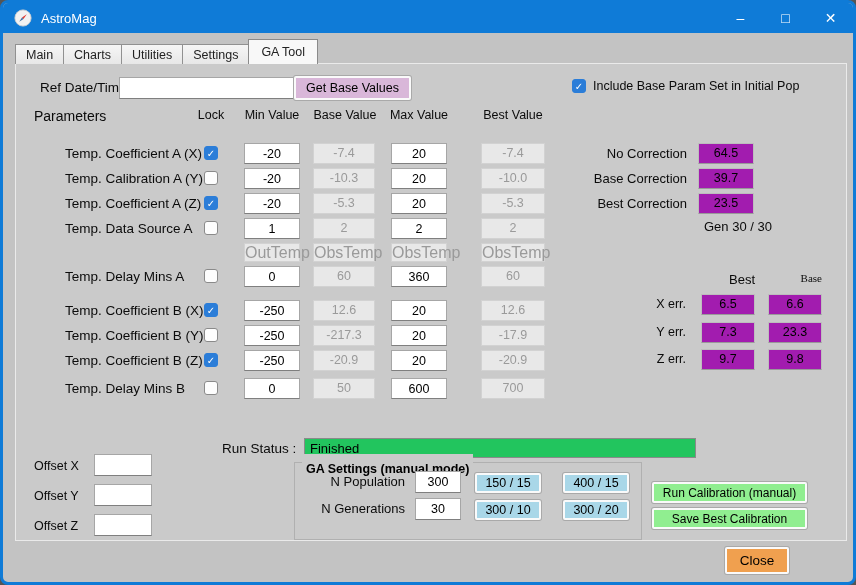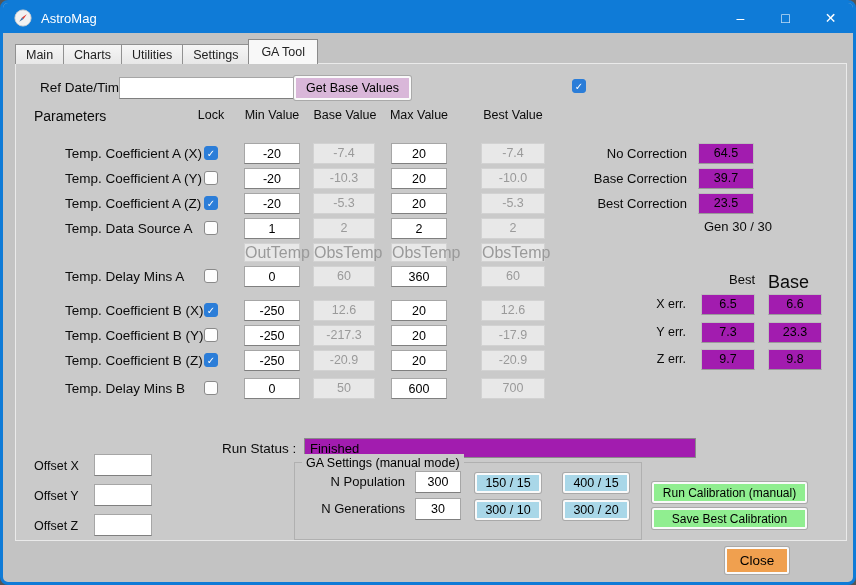--- a/index.html
+++ b/index.html
@@ -52,27 +52,27 @@
   .cb{position:absolute;width:14px;height:14px;border-radius:3px;cursor:pointer;
     display:flex;align-items:center;justify-content:center;}
   .cb.on{background:#2b7dd8;border:1px solid #2b7dd8;color:#fff;font-size:10px;}
   .cb.off{background:#fdfdfd;border:1px solid #8a8a8a;color:transparent;}
   .btn{
     position:absolute;border:2px solid #fafafa;box-shadow:0 0 0 1px #a9a9a9;
     border-radius:2px;display:flex;align-items:center;justify-content:center;
     font-family:"Liberation Sans",sans-serif;font-size:12.5px;color:#000;cursor:pointer;
   }
   .status{
-    position:absolute;background:#a21caf;border:1px solid #8a8a8a;
+    position:absolute;background:#22c55e;border:1px solid #8a8a8a;
     font-size:13px;color:#000;line-height:19px;padding-left:5px;
   }
   .group{position:absolute;border:1px solid #b0b0b0;}
   .group-title{
-    position:absolute;top:-9px;left:7px;background:#cacaca;padding:2px 4px;
-    font-size:12.5px;font-weight:normal;color:#000;white-space:nowrap;
+    position:absolute;top:-9px;left:7px;background:#cacaca;padding:8px 4px;
+    font-size:12.5px;font-weight:bold;color:#000;white-space:nowrap;
   }
 </style>
 </head>
 <body>
 
 <div class="win">
 
   <div class="titlebar">
     <svg class="ticon" viewBox="0 0 20 20">
       <circle cx="10" cy="10" r="9" fill="#f2f2f2" stroke="#cfcfcf" stroke-width="1"></circle>
@@ -95,36 +95,37 @@
       <div class="tab active">GA Tool</div>
     </div>
 
   <div class="page" id="page">
 
     <span class="lbl" style="left:24px;top:16px;">Ref Date/Time</span>
     <input class="tb" style="left: 103px; top: 13px; width: 176px; height: 22px; text-align: left; padding-left: 4px;" value="">
     <div class="btn" style="left:278px;top:12px;width:117px;height:24px;background:#d9b7d9;">Get Base Values</div>
 
     <span class="cb on" style="left:556px;top:15px;">✓</span>
+    <span class="lbl" style="left:577px;top:15px;font-size:12.5px;">Include Base Param Set in Initial Pop</span>
 
     <span class="hdr" style="left:18px;top:44px;font-size:14px;">Parameters</span>
     <span class="hdr" style="left:175px;top:44px;width:40px;text-align:center;font-size:12.5px;">Lock</span>
     <span class="hdr" style="left:216px;top:44px;width:80px;text-align:center;font-size:12.5px;">Min Value</span>
     <span class="hdr" style="left:289px;top:44px;width:80px;text-align:center;font-size:12.5px;">Base Value</span>
     <span class="hdr" style="left:363px;top:44px;width:80px;text-align:center;font-size:12.5px;">Max Value</span>
     <span class="hdr" style="left:457px;top:44px;width:80px;text-align:center;font-size:12.5px;">Best Value</span>
 
     <div id="gen">
         <span class="lbl" style="left:49px;top:82px;">Temp. Coefficient A (X)</span>
         <span class="cb on" style="left:188px;top:82px;">✓</span>
         <input class="tb" style="left: 228px; top: 79px; width: 56px;" value="-20">
         <div class="ro" style="left:297px;top:79px;width:62px;">-7.4</div>
         <input class="tb" style="left: 375px; top: 79px; width: 56px;" value="20">
         <div class="ro" style="left:465px;top:79px;width:64px;">-7.4</div>
-        <span class="lbl" style="left:49px;top:107px;">Temp. Coefficient A (Y)</span>
+        <span class="lbl" style="left:49px;top:107px;">Temp. Calibration A (Y)</span>
         <span class="cb off" style="left:188px;top:107px;"></span>
         <input class="tb" style="left: 228px; top: 104px; width: 56px;" value="-20">
         <div class="ro" style="left:297px;top:104px;width:62px;">-10.3</div>
         <input class="tb" style="left: 375px; top: 104px; width: 56px;" value="20">
         <div class="ro" style="left:465px;top:104px;width:64px;">-10.0</div>
         <span class="lbl" style="left:49px;top:132px;">Temp. Coefficient A (Z)</span>
         <span class="cb on" style="left:188px;top:132px;">✓</span>
         <input class="tb" style="left: 228px; top: 129px; width: 56px;" value="-20">
         <div class="ro" style="left:297px;top:129px;width:62px;">-5.3</div>
         <input class="tb" style="left: 375px; top: 129px; width: 56px;" value="20">
@@ -188,21 +189,21 @@
         <input class="tb" style="left: 78px; top: 390px; width: 58px; height: 22px;" value="">
         <span class="lbl" style="left:18px;top:425px;font-size:12.5px;">Offset Y</span>
         <input class="tb" style="left: 78px; top: 420px; width: 58px; height: 22px;" value="">
         <span class="lbl" style="left:18px;top:455px;font-size:12.5px;">Offset Z</span>
         <input class="tb" style="left: 78px; top: 450px; width: 58px; height: 22px;" value="">
       </div>
 
     <span class="lbl" style="left:688px;top:155px;font-size:13px;">Gen 30 / 30</span>
 
     <span class="hdr" style="left:685px;top:208px;width:54px;text-align:right;font-size:13px;">Best</span>
-    <span class="hdr" style="left:752px;top:208px;width:54px;text-align:left;font-size:18px;">Base</span>
+    <span class="hdr" style="left:752px;top:208px;width:54px;text-align:right;font-size:11px;font-family:Liberation Serif, serif;">Base</span>
 
     <span class="lbl" style="left:206px;top:377px;">Run Status :</span>
     <div class="status" style="left:288px;top:374px;width:392px;height:20px;">Finished</div>
 
     <div class="group" style="left:278px;top:398px;width:348px;height:78px;">
       <span class="group-title">GA Settings (manual mode)</span>
       <span class="lbl" style="left:8px;top:11px;width:102px;text-align:right;font-size:13px;position:absolute;">N Population</span>
       <input class="tb" style="left: 120px; top: 8px; width: 46px; height: 22px;" value="300">
       <span class="lbl" style="left:8px;top:38px;width:102px;text-align:right;font-size:13px;position:absolute;">N Generations</span>
       <input class="tb" style="left: 120px; top: 35px; width: 46px; height: 22px;" value="30">

